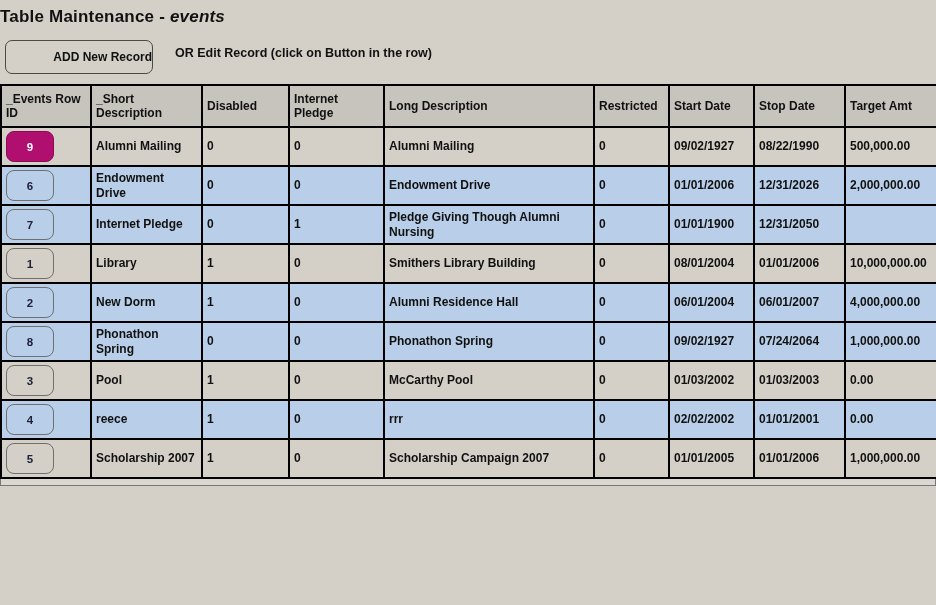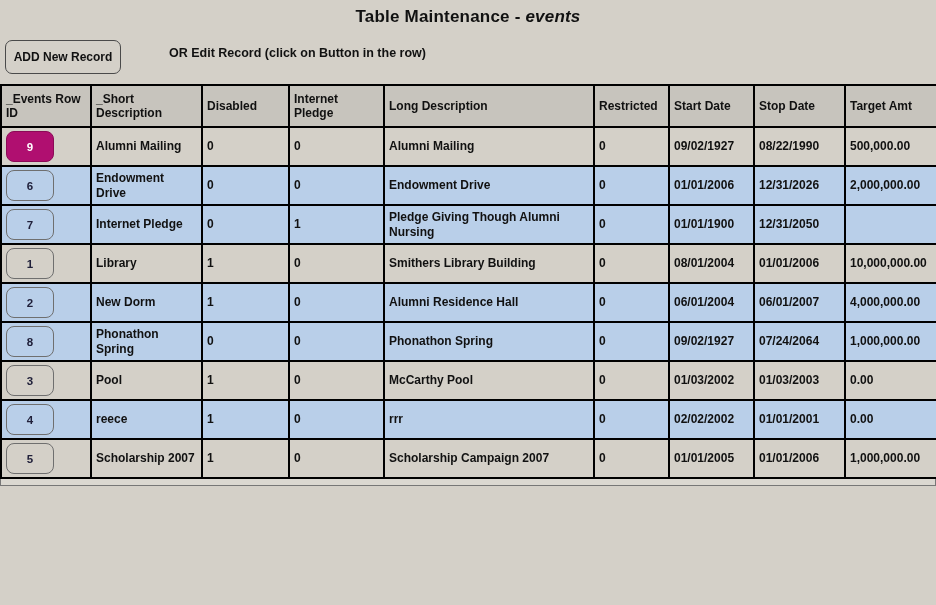--- a/index.html
+++ b/index.html
@@ -4,49 +4,49 @@
 <style>
   * { box-sizing: border-box; margin: 0; padding: 0; }
   html, body { width: 936px; height: 605px; overflow: hidden; }
   body {
     background: #d4d0c8;
     font-family: "Liberation Sans", sans-serif;
     font-weight: bold;
     color: #111;
   }
   .page-title {
-    text-align: center;
     padding-top: 7px;
     font-size: 17px;
     letter-spacing: 0.2px;
     height: 38px;
   }
   .page-title .em { font-style: italic; }
   .controls {
     position: relative;
     height: 46px;
   }
   .add-btn {
     position: absolute;
     left: 5px;
     top: 2px;
-    width: 116px;
+    width: 148px;
     height: 34px;
     background: #d4d0c8;
     border: 1px solid #4a4a4a;
     border-radius: 7px;
     font-family: "Liberation Sans", sans-serif;
     font-weight: bold;
     font-size: 12px;
     color: #111;
     cursor: pointer;
+    text-align: right;
   }
   .edit-hint {
     position: absolute;
-    left: 169px;
+    left: 175px;
     top: 8px;
     font-size: 12.5px;
   }
   table {
     width: 936px;
     border-collapse: collapse;
     table-layout: fixed;
   }
   th, td {
     border: 2px solid #000;

